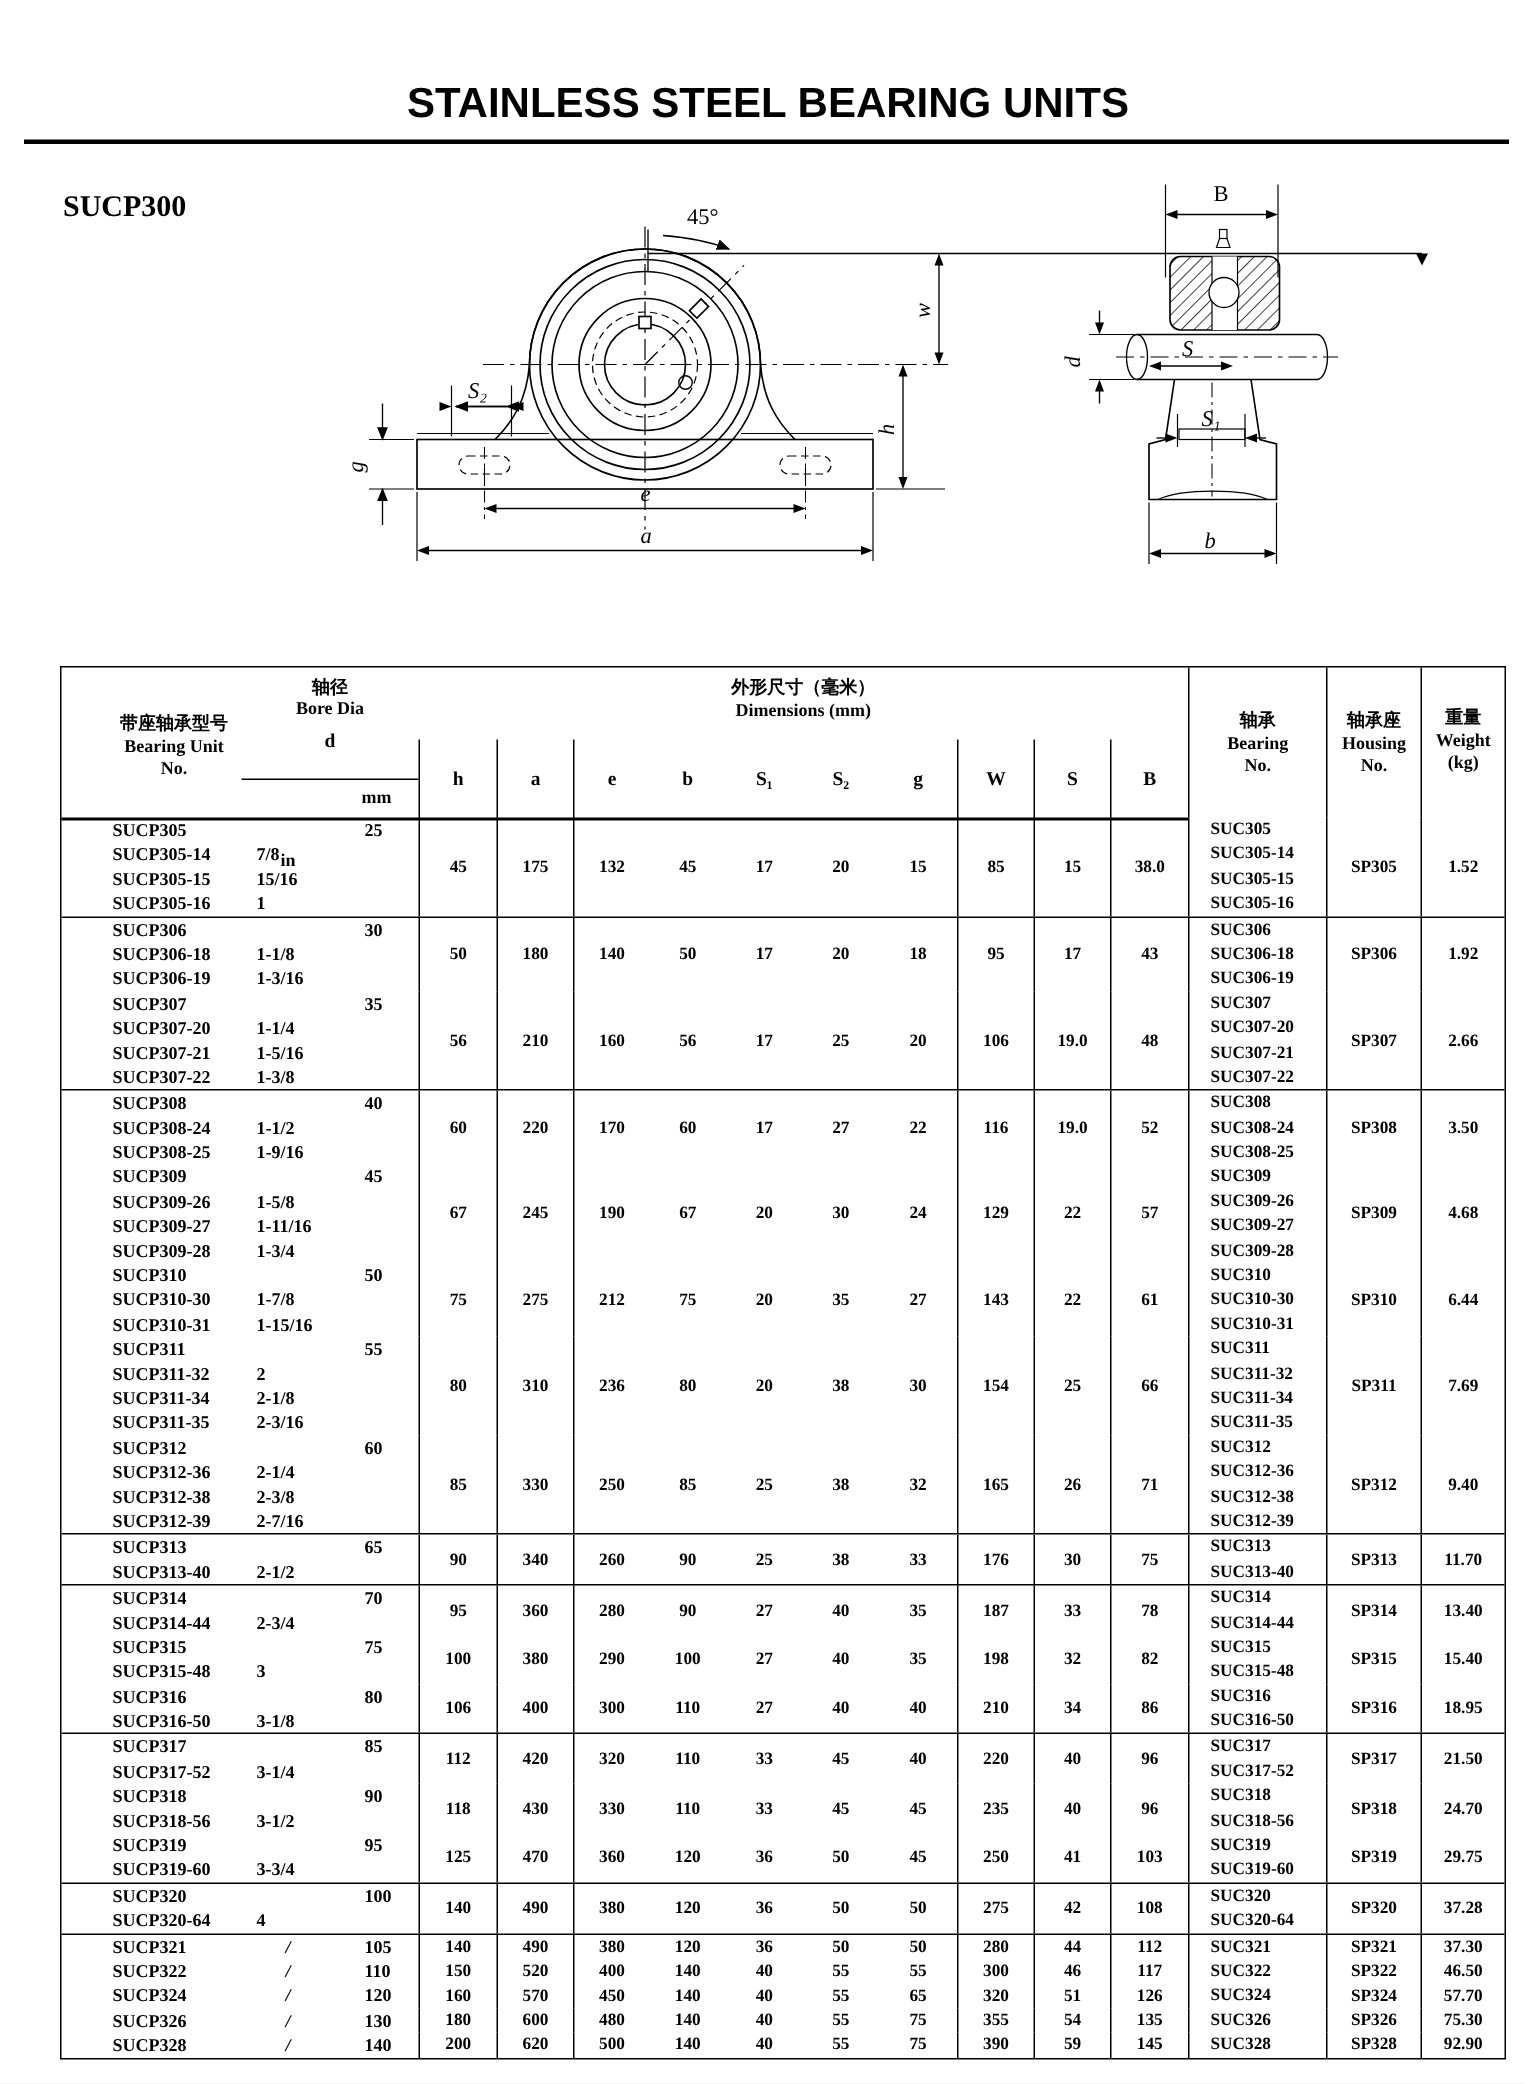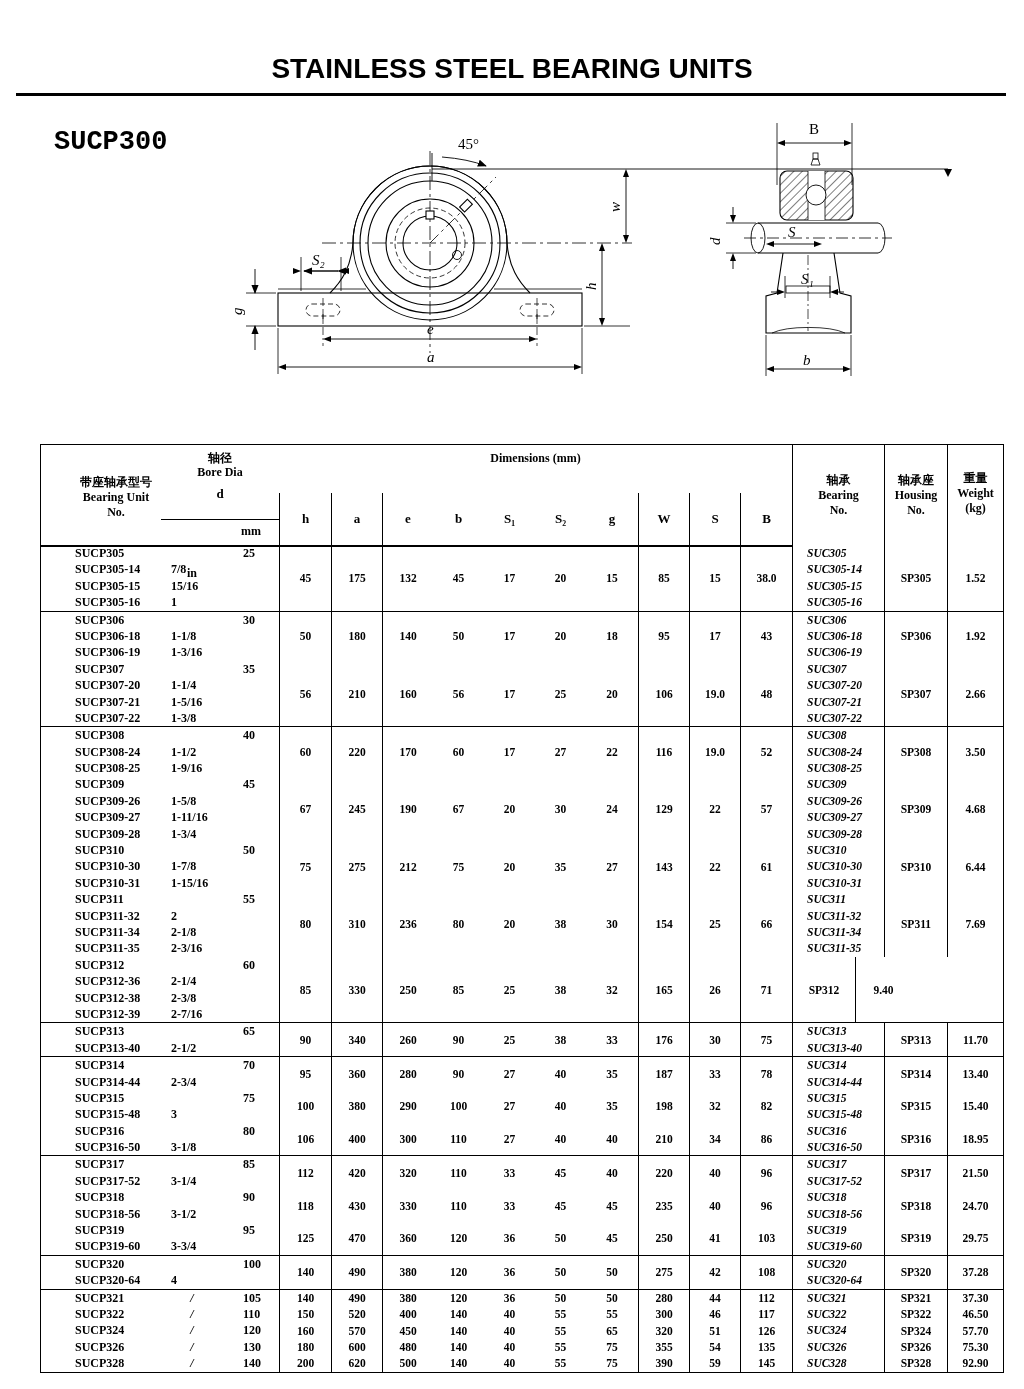--- a/index.html
+++ b/index.html
@@ -6,22 +6,22 @@
   .page{position:relative;width:1024px;height:1389px;background:#ffffff;color:#000;
         font-family:"Liberation Serif","DejaVu Sans",serif;overflow:hidden;}
   
   .title-cn{position:absolute;top:4px;left:0;width:100%;text-align:center;
             font-size:42px;font-weight:bold;letter-spacing:14px;line-height:48px;}
   .title-en{position:absolute;top:52px;left:0;width:100%;text-align:center;
             font-family:"Liberation Sans","DejaVu Sans",sans-serif;
             font-size:28px;font-weight:bold;letter-spacing:0px;line-height:34px;}
   .rule{position:absolute;top:93px;left:16px;width:990px;height:3px;background:#000;}
   .series{position:absolute;top:127px;left:42px;
-          font-family:Liberation Mono, monospace;
-          font-size:27px;font-weight:bold;margin-left:12px;}
+          font-family:Liberation Serif, serif;
+          font-size:20px;font-weight:bold;}
   
   .drawing{position:absolute;top:115px;left:230px;width:740px;height:295px;}
   .drawing svg{display:block;}
   
   .btable{position:absolute;top:444px;left:40px;width:962px;border:1.6px solid #000;
           box-sizing:content-box;font-weight:bold;}
   .thead{position:relative;height:100px;}
   .head-split{position:absolute;top:100px;left:0;width:751px;height:1.6px;background:#000;}
   .hflex{display:flex;height:100px;}
   .hmodels{width:238px;position:relative;flex:none;}
@@ -54,21 +54,21 @@
   .mrow{display:flex;height:16.4px;line-height:16.4px;font-size:12px;justify-content:center;}
   .mname{width:120px;padding-left:34px;box-sizing:border-box;white-space:nowrap;}
   .min{width:62px;padding-left:10px;box-sizing:border-box;white-space:nowrap;}
   .min.slash{padding-left:0;text-align:center;font-style:italic;}
   .mmm{width:56px;padding-left:20px;box-sizing:border-box;}
   .c-h,.c-a,.c-e,.c-b,.c-s1,.c-s2,.c-g,.c-w,.c-s,.c-bb{display:flex;align-items:center;
         justify-content:center;font-size:11.5px;}
   .c-h{width:52px;} .c-a{width:51px;} .c-e{width:51px;} .c-b{width:51px;}
   .c-s1{width:51px;} .c-s2{width:51px;} .c-g{width:52px;}
   .c-w{width:51px;} .c-s{width:51px;} .c-bb{width:52px;}
-  .c-bear{width:92px;font-style:italic;}
+  .c-bear{width:92px;}
   .brow{height:16.4px;line-height:16.4px;font-size:11.5px;padding-left:14px;white-space:nowrap;}
   .c-house{width:63px;display:flex;align-items:center;justify-content:center;font-size:11.5px;}
   .c-weight{width:56px;display:flex;align-items:center;justify-content:center;font-size:11.5px;}
 </style>
 </head>
 <body>
 
 <div class="page">
 
   <div class="title-en">STAINLESS STEEL BEARING UNITS</div>
@@ -223,20 +223,21 @@
             <div>Bore Dia</div>
             <div class="hm-d">d</div>
           </div>
           <div class="hm-inmm">
             <span class="hm-in">in</span>
             <span class="hm-mm">mm</span>
           </div>
         </div>
         <div class="hdims">
           <div class="hd-title">
+            <div>外形尺寸（毫米）</div>
             <div>Dimensions (mm)</div>
           </div>
           <div class="hd-letters">
             <span class="cell c-h bl">h</span>
             <span class="cell c-a bl">a</span>
             <span class="cell c-e bl">e</span>
             <span class="cell c-b">b</span>
             <span class="cell c-s1">S₁</span>
             <span class="cell c-s2">S₂</span>
             <span class="cell c-g">g</span>
@@ -566,20 +567,26 @@
           <div class="cell c-h bl">85</div>
           <div class="cell c-a bl">330</div>
           <div class="cell c-e bl">250</div>
           <div class="cell c-b">85</div>
           <div class="cell c-s1">25</div>
           <div class="cell c-s2">38</div>
           <div class="cell c-g">32</div>
           <div class="cell c-w bl">165</div>
           <div class="cell c-s bl">26</div>
           <div class="cell c-bb bl">71</div>
+          <div class="cell c-bear bl">
+            <div class="brow">SUC312</div>
+            <div class="brow">SUC312-36</div>
+            <div class="brow">SUC312-38</div>
+            <div class="brow">SUC312-39</div>
+          </div>
           <div class="cell c-house bl">SP312</div>
           <div class="cell c-weight bl">9.40</div>
         </div>
         <div class="group sep">
           <div class="cell c-models">
             <div class="mrow">
               <div class="mname">SUCP313</div>
               <div class="min"></div>
               <div class="mmm">65</div>
             </div>

